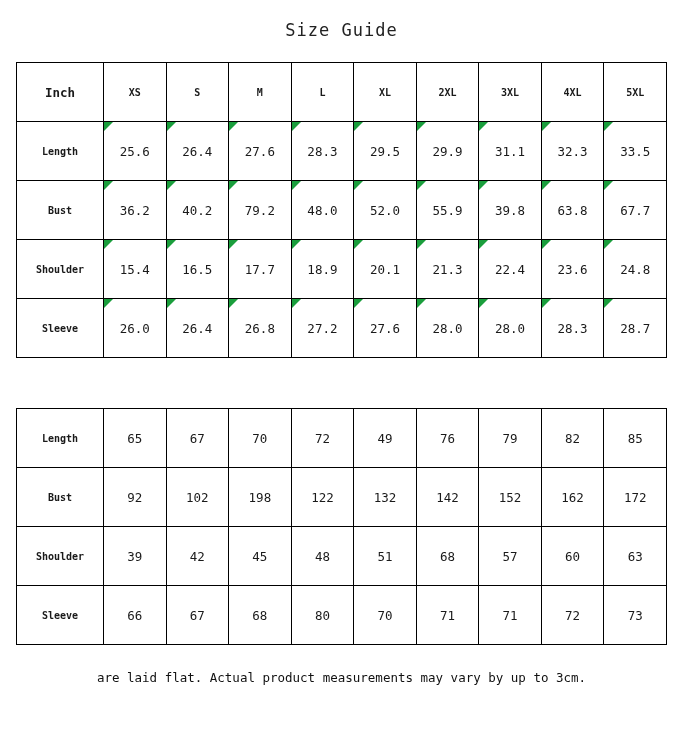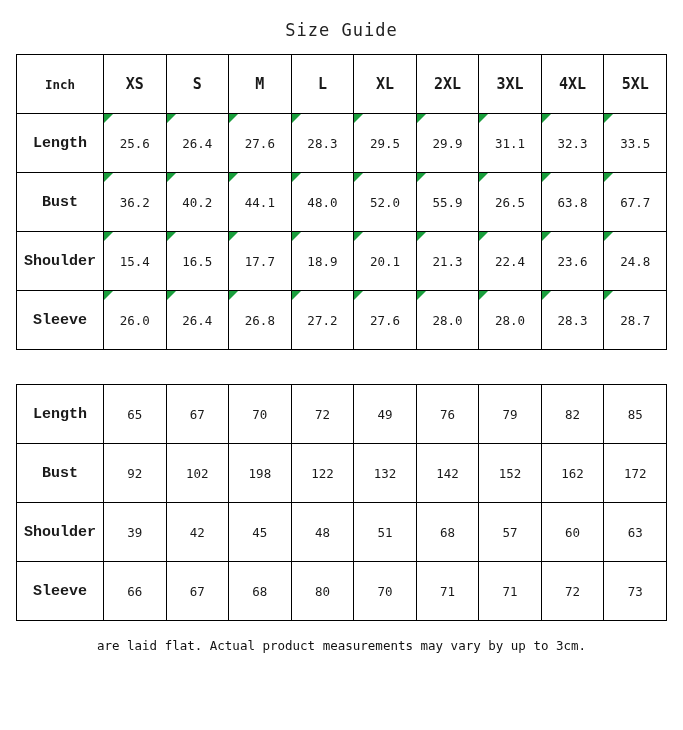--- a/index.html
+++ b/index.html
@@ -27,40 +27,39 @@
     letter-spacing: 1px;
     padding-top: 20px;
     padding-bottom: 14px;
     color: #222;
     font-family: "DejaVu Sans Mono", monospace;
   }
   table.size-table {
     width: 651px;
     border-collapse: collapse;
     table-layout: fixed;
-    margin: 0 auto;
+    margin: 8px auto;
   }
   table.size-table td {
     border: 1px solid #000000;
     height: 56px;
     text-align: center;
     vertical-align: middle;
     font-size: 12.5px;
     font-family: "DejaVu Sans Mono", monospace;
     position: relative;
     background: #ffffff;
   }
   table.size-table td.head-cell,
   table.size-table td.row-label {
     font-weight: bold;
-    font-size: 15px;
+    font-size: 10px;
   }
   table.size-table td.row-label {
     width: 84px;
-    font-family: Liberation Mono, monospace;
   }
   table.size-table td.corner {
     width: 84px;
     font-weight: bold;
   }
   
   td.val::before {
     content: "";
     position: absolute;
     top: 0;
@@ -114,25 +113,25 @@
         <td class="val">29.5</td>
         <td class="val">29.9</td>
         <td class="val">31.1</td>
         <td class="val">32.3</td>
         <td class="val">33.5</td>
       </tr>
       <tr>
         <td class="row-label">Bust</td>
         <td class="val">36.2</td>
         <td class="val">40.2</td>
-        <td class="val">44.1</td>
+        <td class="val">79.2</td>
         <td class="val">48.0</td>
         <td class="val">52.0</td>
         <td class="val">55.9</td>
-        <td class="val">26.5</td>
+        <td class="val">39.8</td>
         <td class="val">63.8</td>
         <td class="val">67.7</td>
       </tr>
       <tr>
         <td class="row-label">Shoulder</td>
         <td class="val">15.4</td>
         <td class="val">16.5</td>
         <td class="val">17.7</td>
         <td class="val">18.9</td>
         <td class="val">20.1</td>

